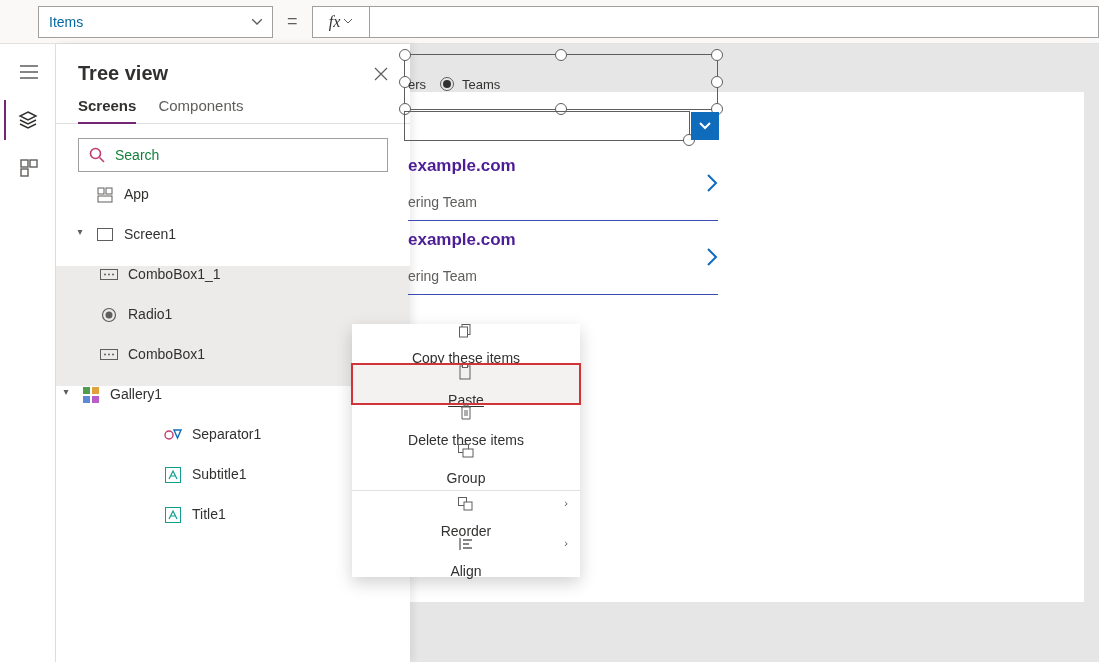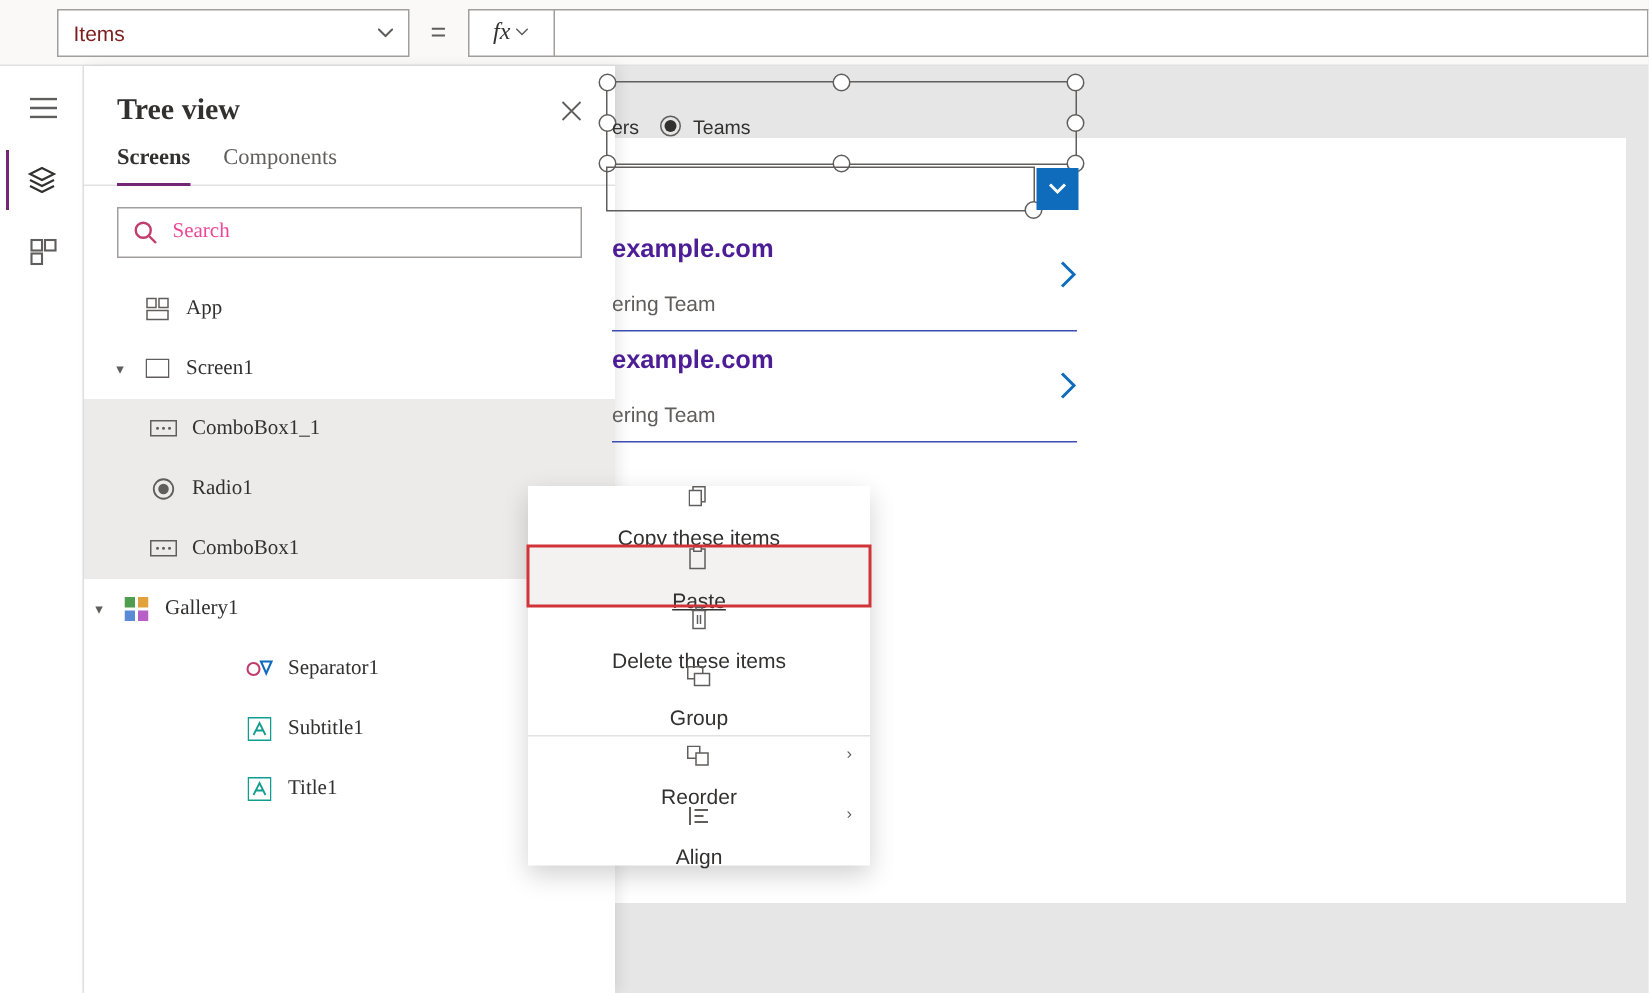--- a/index.html
+++ b/index.html
@@ -27,21 +27,21 @@
   .property-select {
     width: 235px;
     height: 32px;
     border: 1px solid #a19f9d;
     background: #fff;
     display: flex;
     align-items: center;
     justify-content: space-between;
     padding: 0 10px;
     font-size: 14px;
-    color: #7f1d1d;
+    color: #0369a1;
   }
   .eq { font-size: 18px; color: #605e5c; }
   .fx-box {
     width: 58px;
     height: 32px;
     border: 1px solid #a19f9d;
     background: #fff;
     display: flex;
     align-items: center;
     justify-content: center;
@@ -54,21 +54,20 @@
     height: 32px;
     border: 1px solid #a19f9d;
     border-left: none;
     background: #fff;
   }
   
   .main {
     display: flex;
     height: calc(100% - 44px);
     position: relative;
-    font-family: Liberation Serif, serif;
   }
   .rail {
     width: 56px;
     border-right: 1px solid #e1e1e1;
     display: flex;
     flex-direction: column;
     align-items: center;
     padding-top: 8px;
     gap: 8px;
   }
@@ -89,24 +88,24 @@
     display: flex;
     flex-direction: column;
   }
   .tree-header { display:flex; align-items:center; justify-content:space-between; padding: 18px 22px 6px 22px;}
   .tree-title { font-size: 20px; font-weight:600;}
   .tree-close { font-size: 16px; color:#605e5c; cursor:pointer;}
   .tree-tabs { display:flex; gap: 22px; padding: 6px 22px 0 22px; border-bottom: 1px solid #e1e1e1;}
   .tree-tab { font-size: 15px; padding-bottom: 8px; color:#605e5c; cursor:pointer; }
   .tree-tab.active { color:#323130; font-weight:600; border-bottom: 2px solid #742774; margin-bottom:-1px;}
   .search-wrap { padding: 14px 22px; }
-  .search-box { height: 34px; border:1px solid #a19f9d; display:flex; align-items:center; padding: 0 10px; gap:10px; color:#ec4899;}
+  .search-box { height: 34px; border:1px solid #a19f9d; display:flex; align-items:center; padding: 0 10px; gap:10px; color:#15803d;}
   .tree-list { flex:1; overflow:auto; }
   .tree-item {
-    display:flex; align-items:center; height: 40px;
+    display:flex; align-items:flex-start; height: 40px;
     padding-left: 22px; gap: 10px; cursor:pointer; position:relative;
   }
   .tree-item.selected { background: #edebe9; }
   .tree-item .icon { width:18px; height:18px; display:flex; align-items:center; justify-content:center;}
   .tree-item .chev { width:12px; display:flex; justify-content:center; font-size:10px; color:#605e5c;}
   .depth1 { padding-left: 18px;}
   .depth2 { }
   .depth3 { padding-left: 86px;}
   
   .canvas-area {

